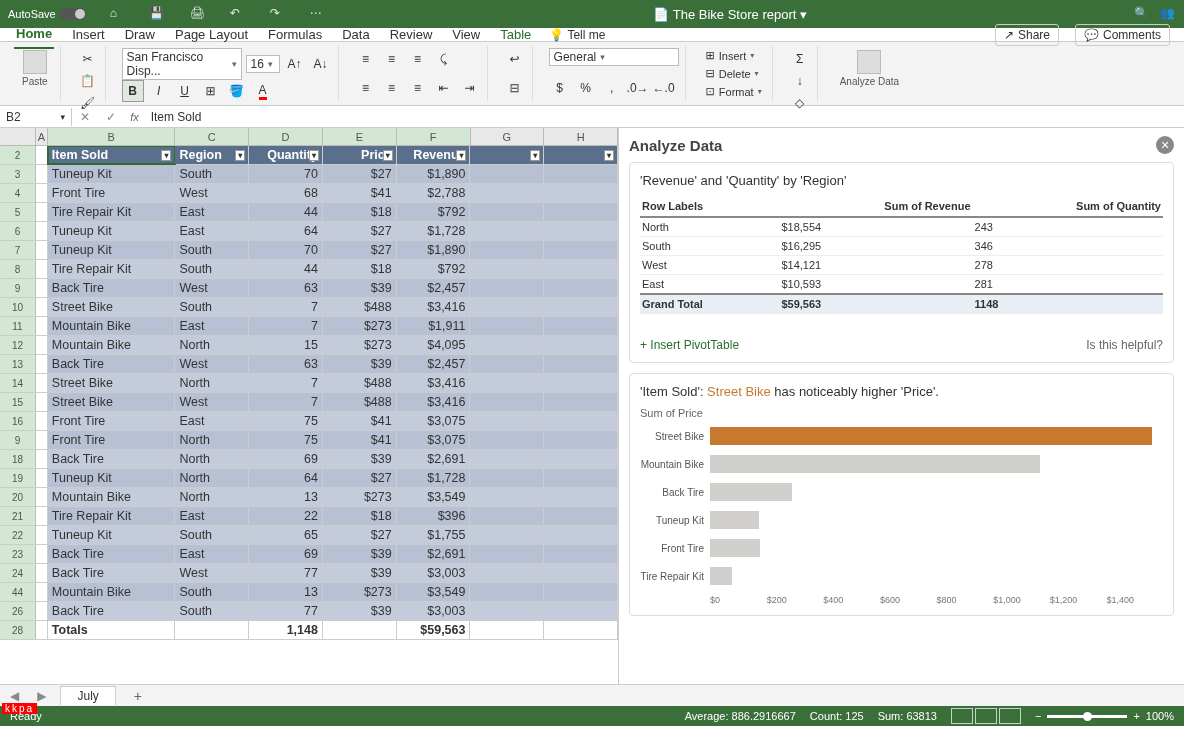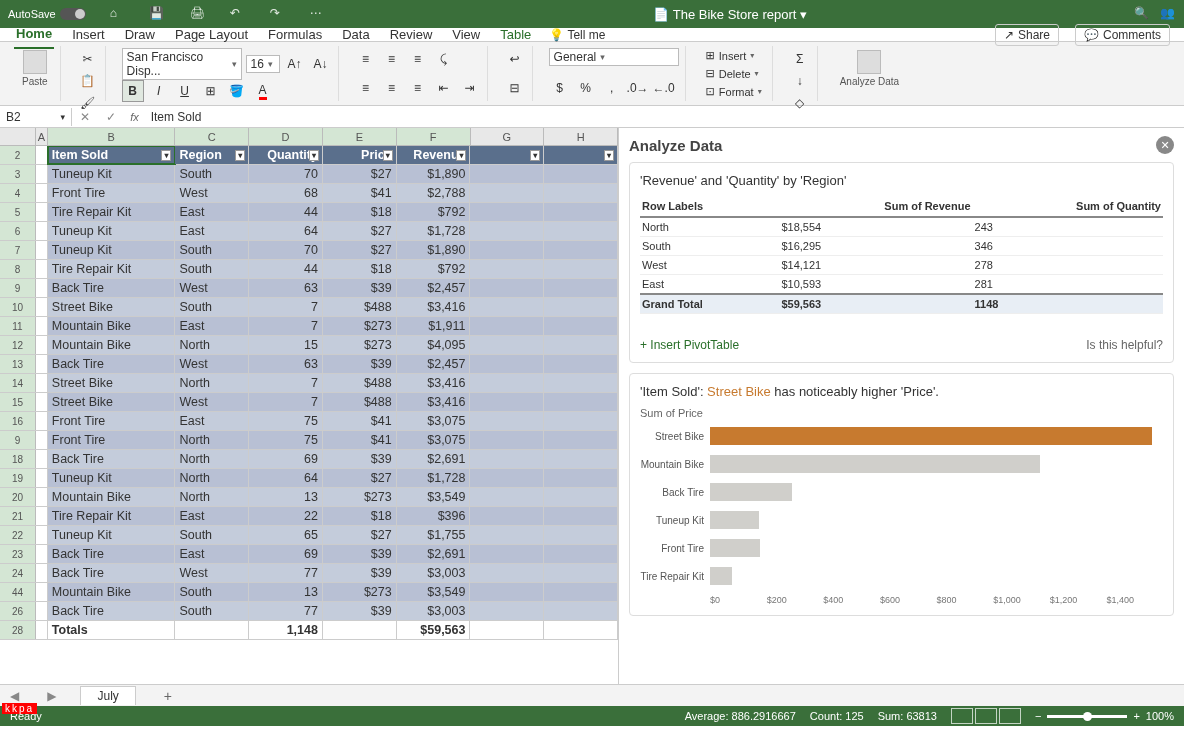--- a/index.html
+++ b/index.html
@@ -72,21 +72,21 @@
 .card-footer .link{color:#2a6f2a;cursor:pointer}
 .chart-sub{font-size:11px;color:#666;margin-bottom:6px}
 .bars{margin:8px 0}
 .bar-row{display:flex;align-items:center;margin-bottom:10px}
 .bar-lbl{width:70px;font-size:10px;text-align:right;padding-right:6px;color:#555}
 .bar-track{flex:1;height:18px;position:relative}
 .bar-fill{height:100%;background:#d0cfcb}
 .bar-fill.orange{background:#c77a2f}
 .axis{display:flex;margin-left:70px;font-size:9px;color:#777}
 .axis span{flex:1;text-align:left}
-.sheet-tabs{height:22px;display:flex;align-items:center;border-top:1px solid #ccc;background:#f3f3f3;padding:0 6px;gap:20px}
+.sheet-tabs{height:22px;display:flex;align-items:center;border-top:1px solid #ccc;background:#f3f3f3;padding:0 6px;gap:10px}
 .nav-arrow{padding:0 4px;color:#888;cursor:pointer}
 .sheet-tab{padding:2px 16px;background:#fff;border:1px solid #ccc;border-bottom:none;font-size:12px;cursor:pointer}
 .add-sheet{padding:0 8px;font-size:14px;color:#666;cursor:pointer}
 .statusbar{height:20px;background:#3a6f3a;color:#fff;display:flex;align-items:center;padding:0 10px;font-size:11px;gap:14px}
 .statusbar .left-s{flex:1}
 .sb-icons{display:flex;gap:2px}
 .sb-icon{width:22px;height:16px;border:1px solid #fff;opacity:.7}
 .zoom{display:flex;align-items:center;gap:6px}
 .zoom-slider{width:80px;height:3px;background:#fff;position:relative}
 .zoom-slider::after{content:"";position:absolute;right:35px;top:-3px;width:9px;height:9px;background:#fff;border-radius:50%}

